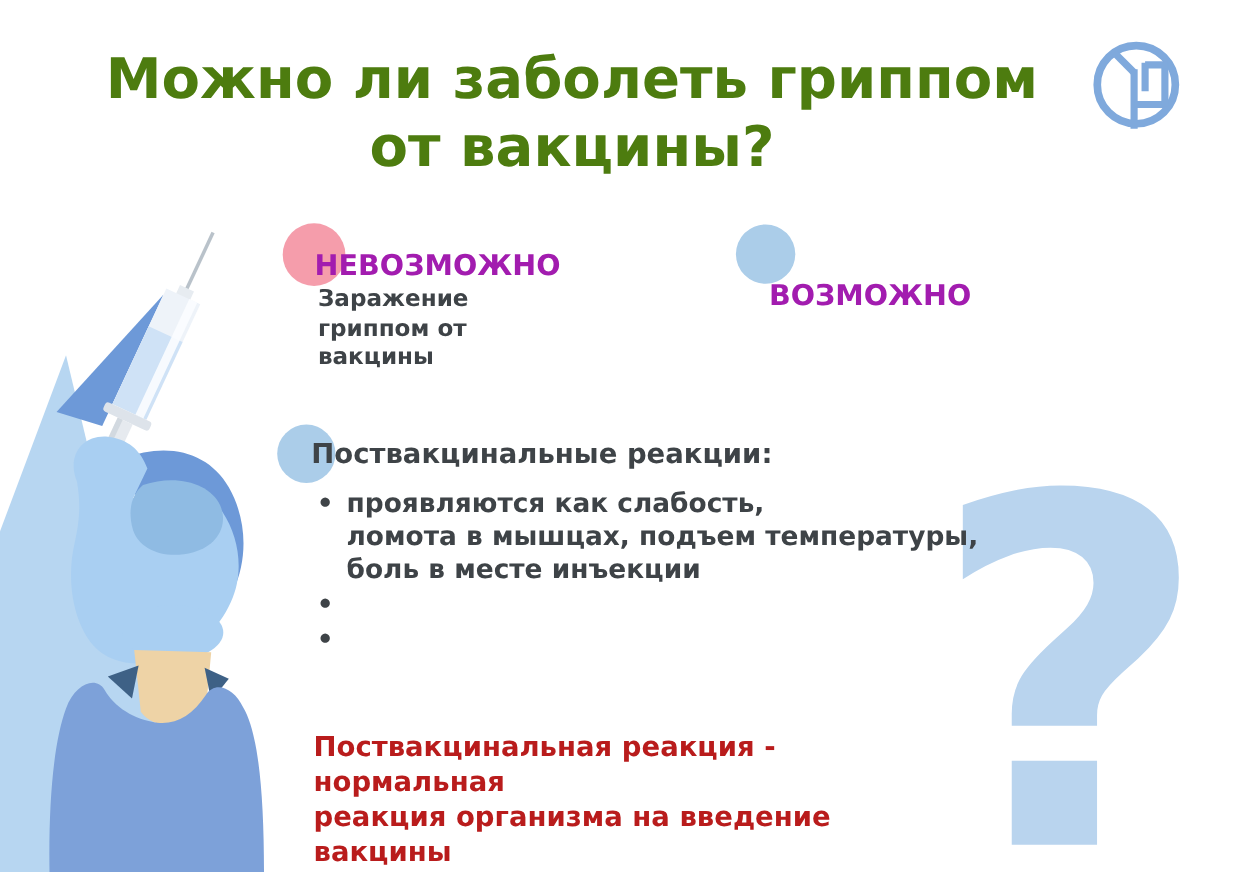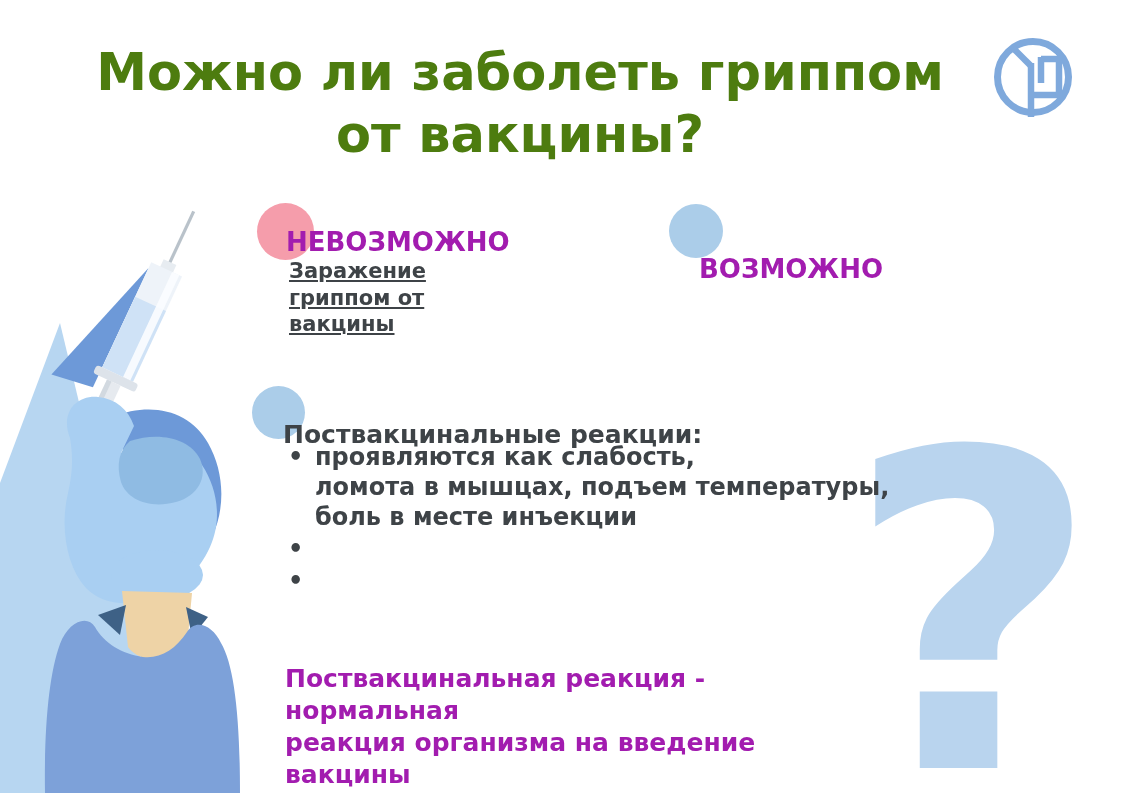--- a/index.html
+++ b/index.html
@@ -16,36 +16,36 @@
   .dot{position:absolute;border-radius:50%;}
   .dot-impossible{left:257px;top:203px;width:57px;height:57px;background:#f59dab;}
   .dot-possible{left:669px;top:204px;width:54px;height:54px;background:#abcde9;}
   .dot-reactions{left:252px;top:386px;width:53px;height:53px;background:#abcde9;}
   .verdict-label{
     position:absolute;font-size:26px;font-weight:bold;color:#a21caf;margin:0;line-height:30px;
   }
   .impossible-label{left:286px;top:227px;}
   .possible-label{left:699px;top:236px;margin-top:18px;}
   .verdict-desc{
-    position:absolute;font-size:21px;font-weight:bold;line-height:26.5px;margin:0;color:#3e4347;text-decoration:underline;
+    position:absolute;font-size:21px;font-weight:bold;line-height:26.5px;margin:0;color:#3e4347;
   }
   .impossible-desc{left:289px;top:258px;width:200px;}
   .possible-desc{left:702px;top:258px;width:260px;}
   .reactions-heading{
-    position:absolute;left:283px;top:420px;font-size:25px;font-weight:bold;margin:0;color:#3e4347;
+    position:absolute;left:283px;top:398px;font-size:25px;font-weight:bold;margin:0;color:#3e4347;
   }
   .bullets{
     position:absolute;left:288px;top:442px;width:620px;margin:0;padding:0;list-style:none;
     font-size:24px;font-weight:bold;line-height:30px;color:#3e4347;
   }
   .bullets li{display:flex;margin-bottom:2px;}
   .bullets .marker{width:27px;flex:0 0 27px;}
   .note{
     position:absolute;left:285px;top:663px;width:600px;margin:0;
-    font-size:25px;line-height:32px;font-weight:bold;color:#a21caf;
+    font-size:25px;line-height:32px;font-weight:bold;color:#b91c1c;
   }
   .qmark{
     position:absolute;left:845px;top:396px;margin:0;
     font-size:440px;line-height:1;font-weight:bold;color:#b9d4ee;user-select:none;
   }
   .illustration{position:absolute;left:0;top:195px;width:300px;height:598px;}
 </style>
 </head>
 <body>
 

